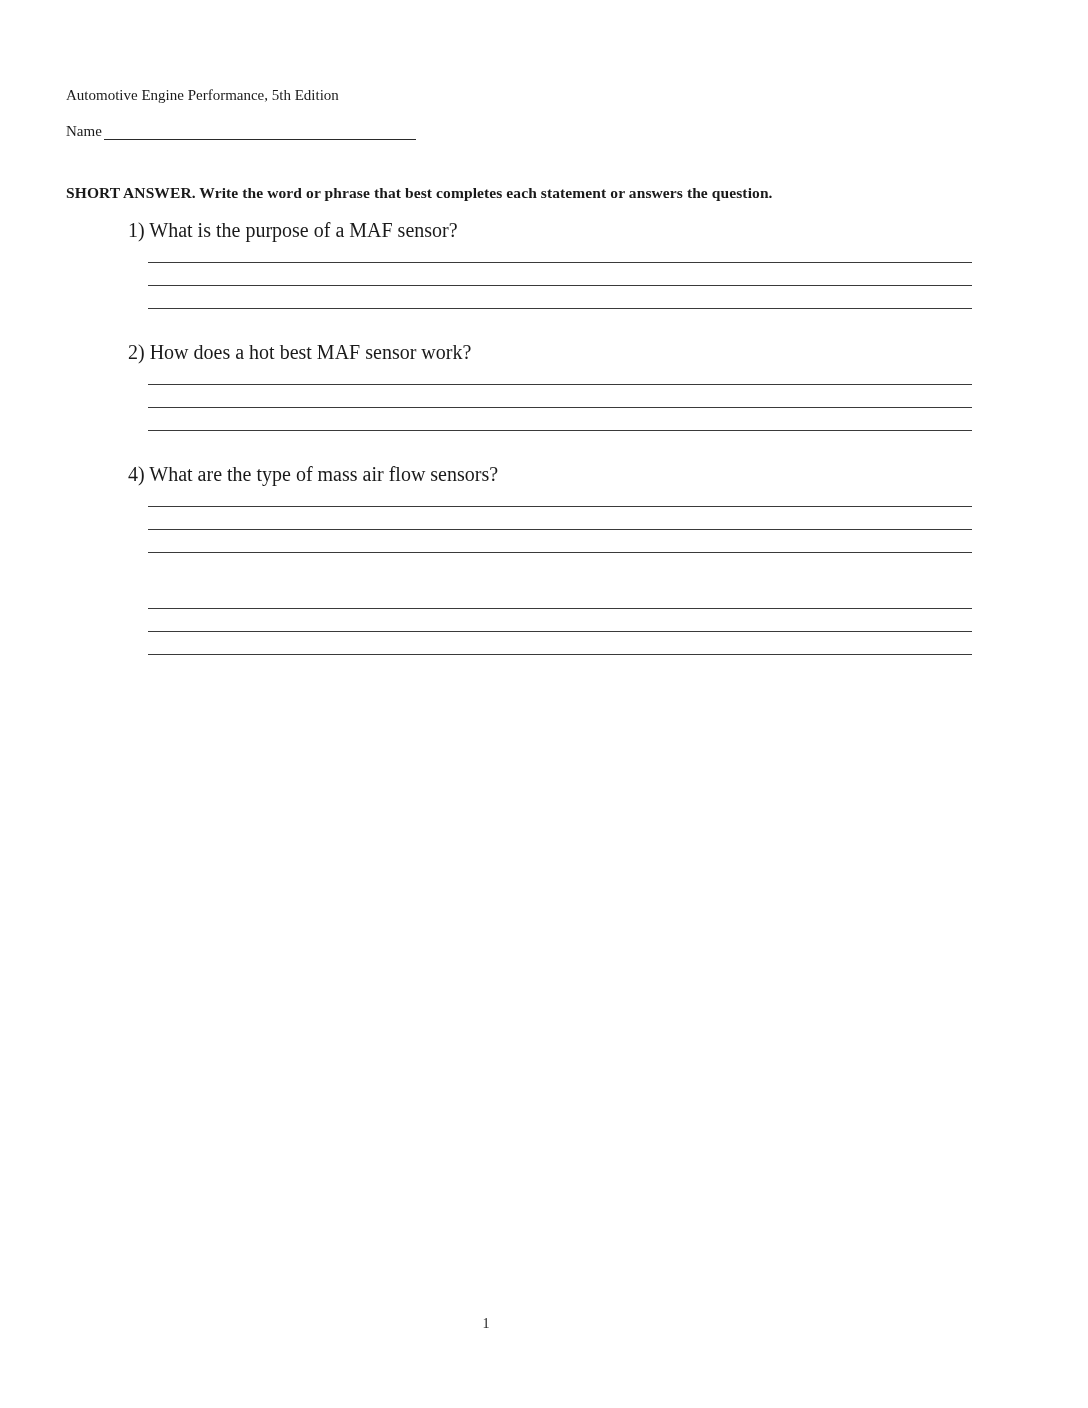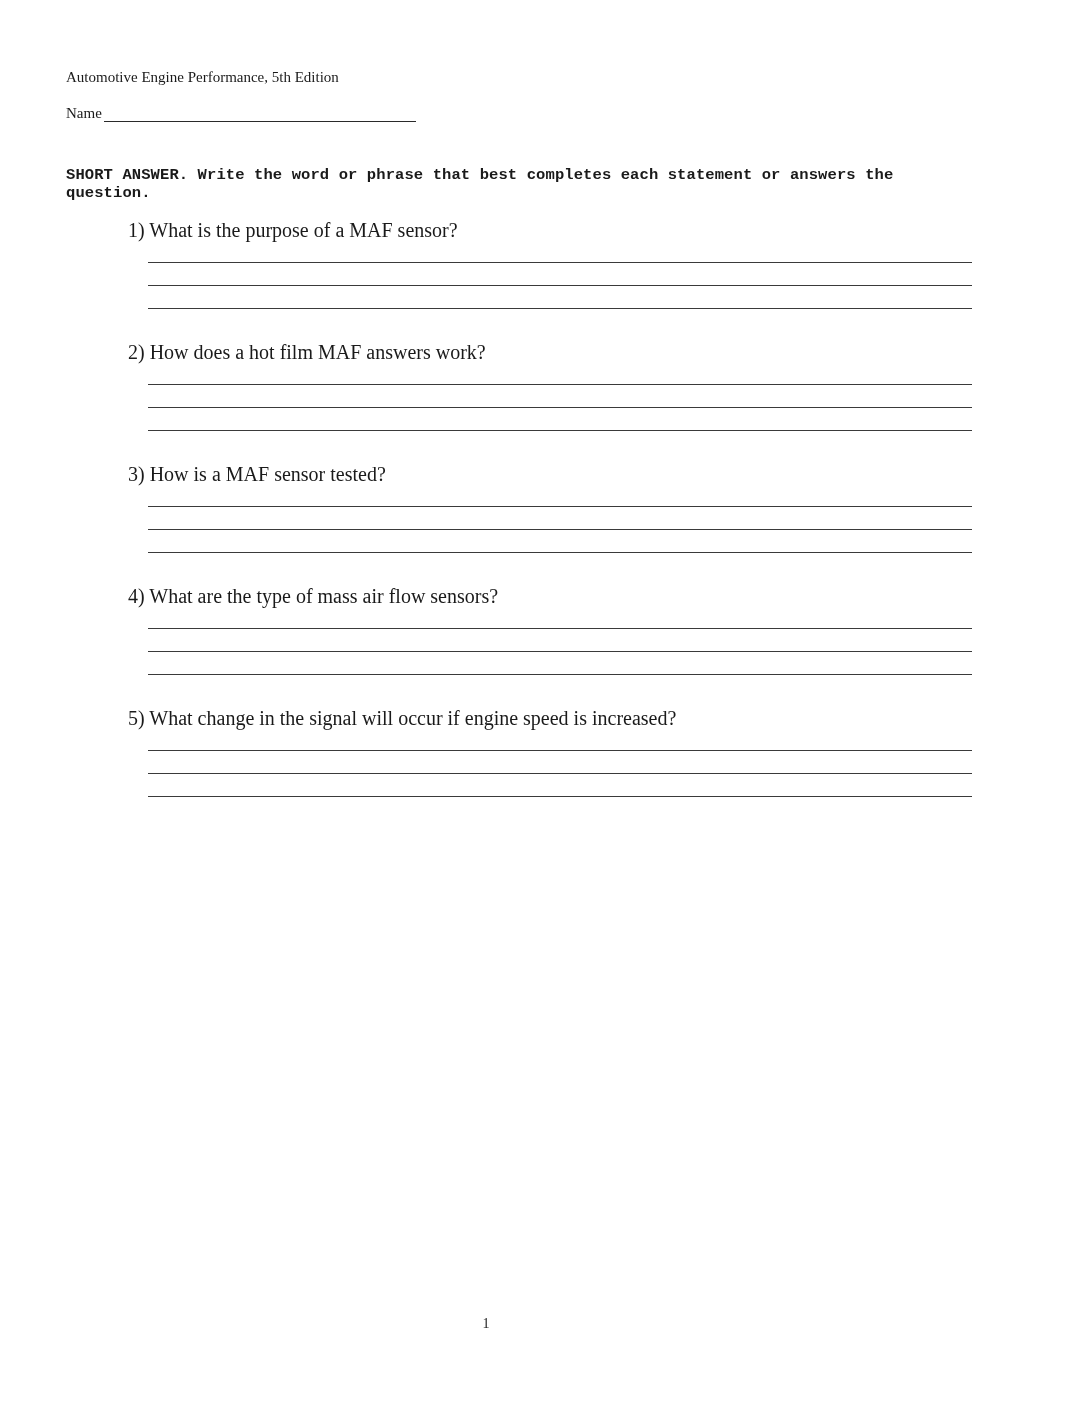--- a/index.html
+++ b/index.html
@@ -8,21 +8,21 @@
     background: #ffffff;
   }
   .page {
     position: relative;
     width: 972px;
     height: 1408px;
     background: #ffffff;
     font-family: "Liberation Serif", serif;
     color: #1a1a1a;
     box-sizing: border-box;
-    padding: 66px 70px 0 66px;
+    padding: 84px 70px 0 66px;
     overflow: hidden;
   }
   .doc-header {
     font-size: 15px;
     line-height: 22px;
   }
   .name-row {
     margin-top: 16px;
     font-size: 15px;
     display: flex;
@@ -33,21 +33,20 @@
     width: 312px;
     border-bottom: 1px solid #2a2a2a;
     height: 17px;
     margin-left: 2px;
   }
   .section-heading {
     margin-top: 44px;
     font-size: 15.5px;
     font-weight: bold;
     letter-spacing: 0.1px;
-    font-family: Liberation Mono, monospace;
   }
   .questions {
     margin-top: 18px;
   }
   .question {
     margin-bottom: 33px;
   }
   .question-text {
     padding-left: 62px;
     font-size: 20px;
@@ -96,58 +95,43 @@
       <div class="answer-lines">
         <div class="answer-line"></div>
         <div class="answer-line"></div>
         <div class="answer-line"></div>
       </div>
     </div>
 
     <div class="question">
       <div class="question-text">
         <span>2)</span>
-        <span>How does a hot film MAF answers work?</span>
+        <span>How does a hot best MAF sensor work?</span>
       </div>
       <div class="answer-lines">
         <div class="answer-line"></div>
         <div class="answer-line"></div>
         <div class="answer-line"></div>
       </div>
     </div>
 
-    <div class="question">
-      <div class="question-text">
-        <span>3)</span>
-        <span>How is a MAF sensor tested?</span>
-      </div>
-      <div class="answer-lines">
-        <div class="answer-line"></div>
-        <div class="answer-line"></div>
-        <div class="answer-line"></div>
-      </div>
-    </div>
 
     <div class="question">
       <div class="question-text">
         <span>4)</span>
         <span>What are the type of mass air flow sensors?</span>
       </div>
       <div class="answer-lines">
         <div class="answer-line"></div>
         <div class="answer-line"></div>
         <div class="answer-line"></div>
       </div>
     </div>
 
     <div class="question">
-      <div class="question-text">
-        <span>5)</span>
-        <span>What change in the signal will occur if engine speed is increased?</span>
-      </div>
       <div class="answer-lines">
         <div class="answer-line"></div>
         <div class="answer-line"></div>
         <div class="answer-line"></div>
       </div>
     </div>
 
 
   </div>
 

